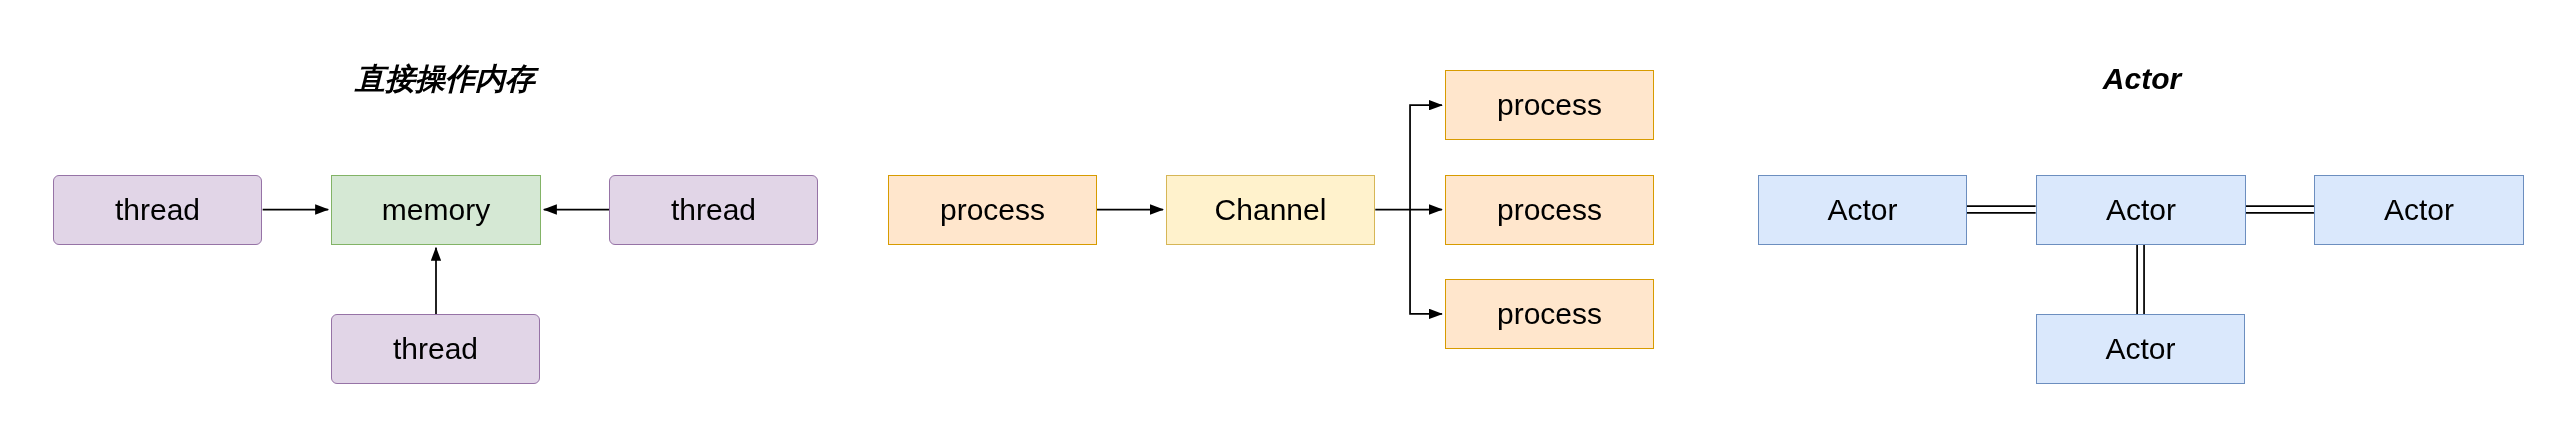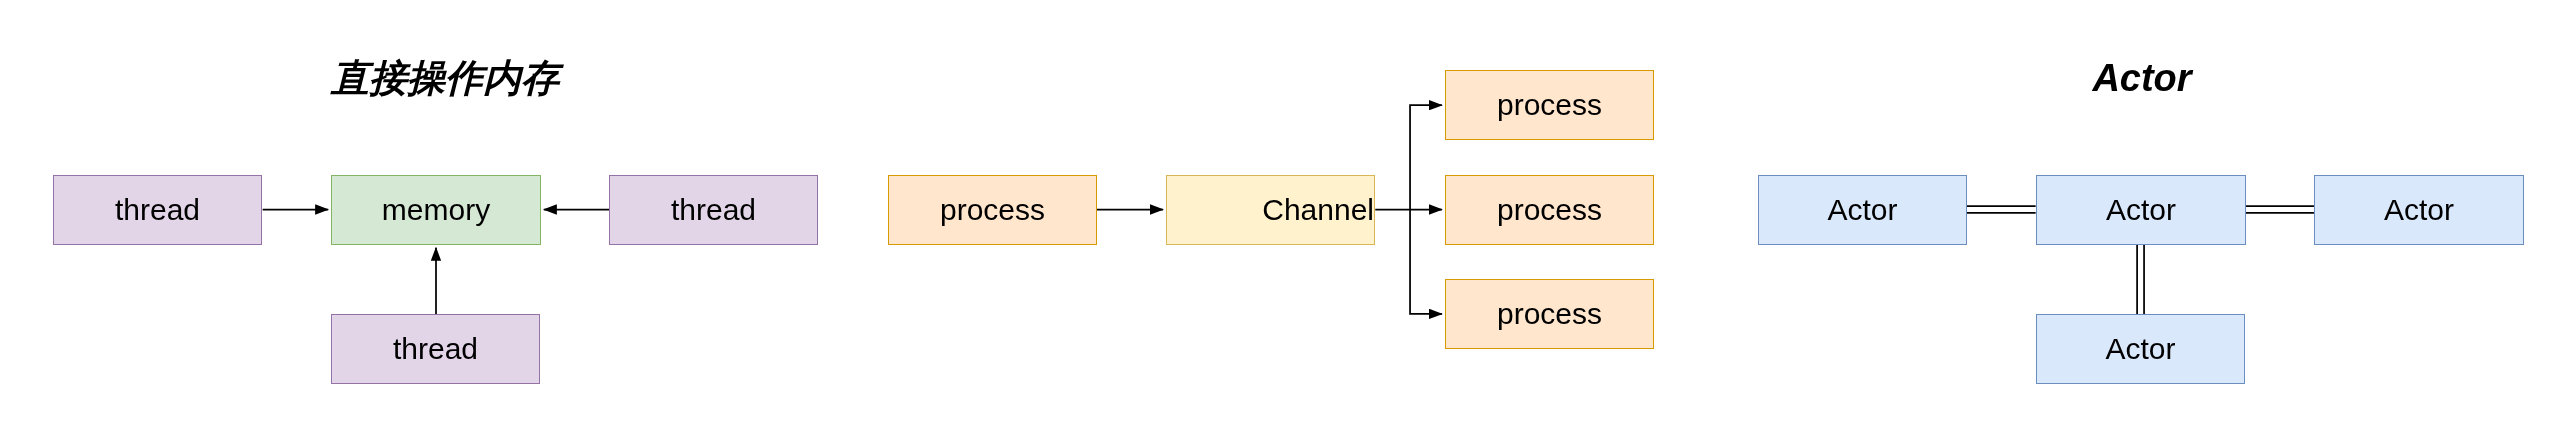--- a/index.html
+++ b/index.html
@@ -31,33 +31,33 @@
     position: absolute;
     box-sizing: border-box;
     border: 1.7px solid #000;
     display: flex;
     align-items: center;
     justify-content: center;
     font-size: 30px;
     color: var(--node-text, #000000);
     white-space: nowrap;
   }
-  .node.purple { background: var(--thread-fill, #E1D5E7); border-color: var(--thread-stroke, #9673A6); }
+  .node.purple { background: var(--thread-fill, #E1D5E7); border-color: var(--thread-stroke, #9673A6); border-radius: 6px; }
   .node.green  { background: var(--memory-fill, #D5E8D4); border-color: var(--memory-stroke, #82B366); }
   .node.orange { background: var(--process-fill, #FFE6CC); border-color: var(--process-stroke, #D79B00); }
-  .node.yellow { background: var(--channel-fill, #FFF2CC); border-color: var(--channel-stroke, #D6B656); justify-content: flex-end; }
+  .node.yellow { background: var(--channel-fill, #FFF2CC); border-color: var(--channel-stroke, #D6B656); }
   .node.blue   { background: var(--actor-fill, #DAE8FC); border-color: var(--actor-stroke, #6C8EBF); }
   .section-title {
     position: absolute;
     top: 58px;
     width: 348px;
     height: 41px;
     line-height: 41px;
     text-align: center;
-    font-size: 38px;
+    font-size: 30px;
     font-weight: bold;
     font-style: italic;
     color: var(--title-text, #000000);
     white-space: nowrap;
   }
 </style>
 </head>
 <body>
 
 <div class="canvas">

